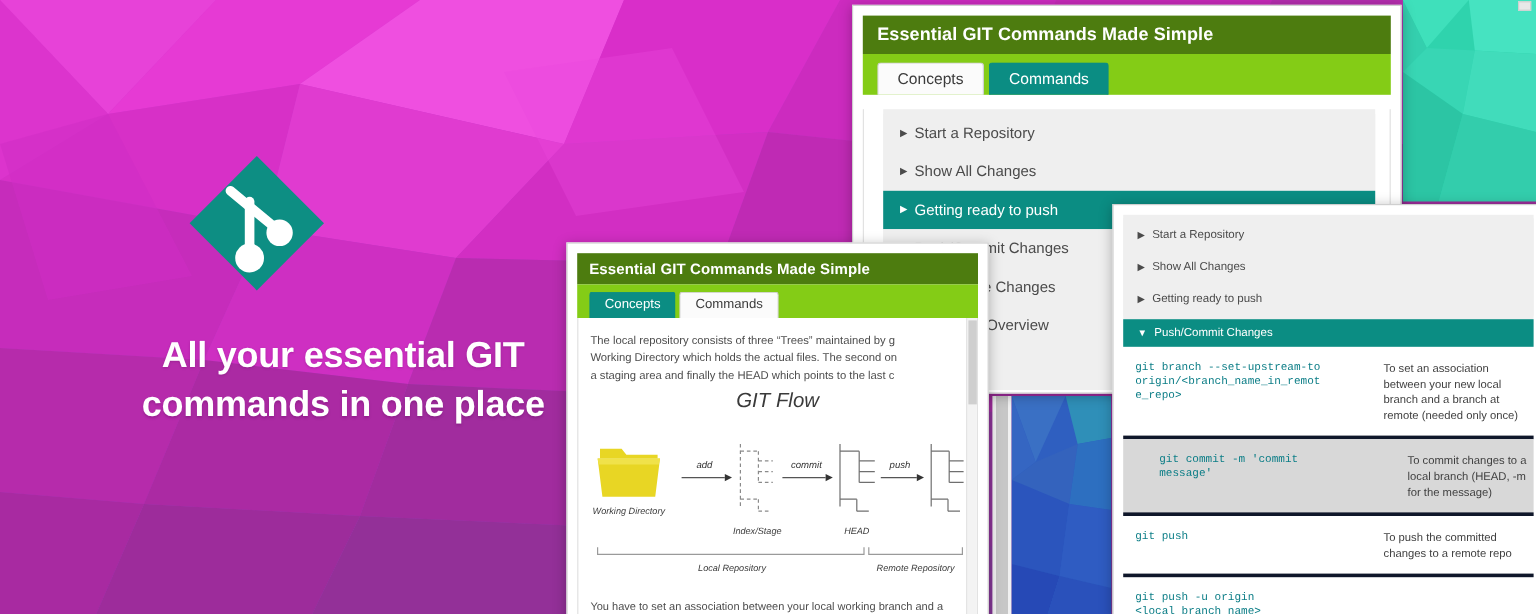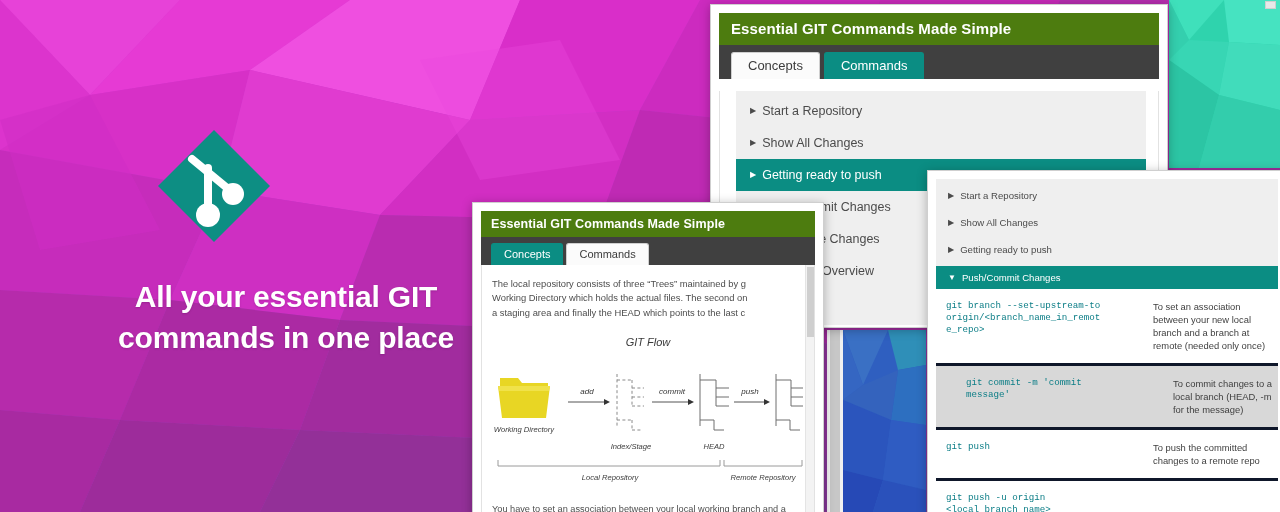--- a/index.html
+++ b/index.html
@@ -32,21 +32,21 @@
   .win {
     position: absolute; background: #ffffff;
     border: 1px solid #cfcfcf;
     box-shadow: 0 2px 10px rgba(0,0,0,.28);
     overflow: hidden;
   }
   .win-header {
     background: #4d7c0f; color: #fff;
     font-weight: bold; letter-spacing: .1px;
   }
-  .tabs { display: flex; align-items: center; background: #404040; }
+  .tabs { display: flex; align-items: center; background: #84cc16; }
   .tab {
     border: 1px solid #cfcfcf; border-bottom: none;
     background: #fbfbfb; color: #3b3b3b;
     border-radius: 3px 3px 0 0;
     white-space: nowrap;
   }
   .tab.active { background: #0b8d83; color: #fff; border-color: #0b8d83; }
 
   
   .acc { background: #efefef; }
@@ -75,22 +75,22 @@
 
   
   #panel2 { left: 472px; top: 202px; width: 352px; height: 320px; }
   #panel2 .win-header { margin: 8px 8px 0 8px; height: 26px; line-height: 26px;
       padding-left: 10px; font-size: 12.5px; }
   #panel2 .tabs { padding: 6px 0 0 10px; margin: 0 8px; }
   #panel2 .tab { font-size: 11px; padding: 4px 12px 5px; margin-right: 3px; }
   #panel2 .p2-body { margin: 0 8px; border:1px solid #e2e2e2; border-top:none;
       height: 258px; padding: 12px 10px 0 10px; position:relative; }
   .p2-intro { font-size: 9.4px; color: #4d4d4d; line-height: 14.4px; }
-  .flow-title { text-align:center; font-style:italic; font-size:11px; color:#3a3a3a;
-      margin-top: 16px; }
+  .flow-title { text-align:center; font-style:italic; font-size:17px; color:#3a3a3a;
+      margin-top: 4px; }
   .p2-outro { font-size: 9.2px; color:#4d4d4d; margin-top: 18px; }
   
   .p2-scrolltrack {
     position:absolute; right:0px; top:0px; width:9px; bottom:0; background:#f3f3f3;
     border-left:1px solid #e4e4e4;
   }
   .p2-scrollthumb { position:absolute; left:1px; top:2px; width:7px; height:70px; background:#cfcfcf; }
 
   
   #panel3 { left: 927px; top: 170px; width: 360px; height: 345px; }

